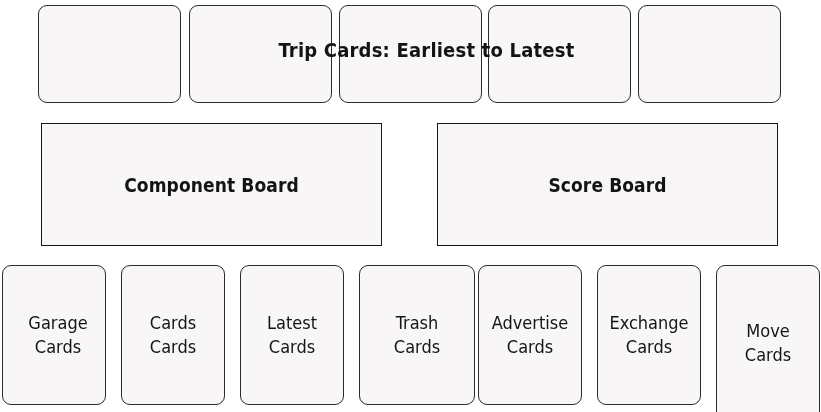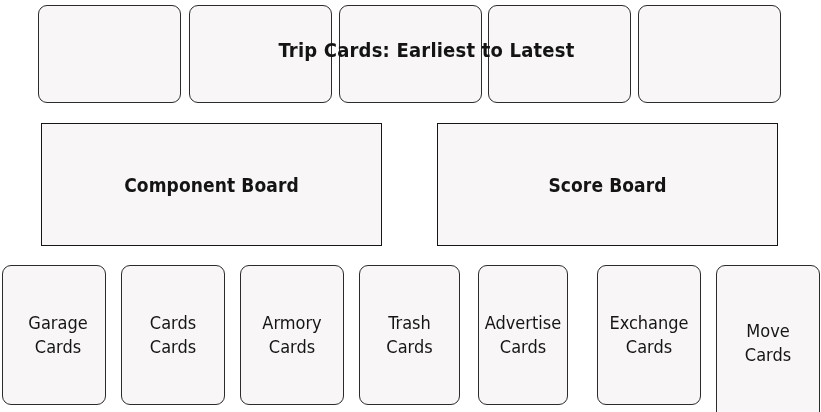--- a/index.html
+++ b/index.html
@@ -119,33 +119,33 @@
 
   <div class="card" style="left:121px; top:265px; width:104px; height:140px;">
     <span class="deck-label">
       <span class="ln">Cards</span>
       <span class="ln">Cards</span>
     </span>
   </div>
 
   <div class="card" style="left:240px; top:265px; width:104px; height:140px;">
     <span class="deck-label">
-      <span class="ln">Armory</span>
+      <span class="ln">Latest</span>
       <span class="ln">Cards</span>
     </span>
   </div>
 
-  <div class="card" style="left:359px; top:265px; width:101px; height:140px;">
+  <div class="card" style="left:359px; top:265px; width:116px; height:140px;">
     <span class="deck-label">
       <span class="ln">Trash</span>
       <span class="ln">Cards</span>
     </span>
   </div>
 
-  <div class="card" style="left:478px; top:265px; width:90px; height:140px;">
+  <div class="card" style="left:478px; top:265px; width:104px; height:140px;">
     <span class="deck-label">
       <span class="ln">Advertise</span>
       <span class="ln">Cards</span>
     </span>
   </div>
 
   <div class="card" style="left:597px; top:265px; width:104px; height:140px;">
     <span class="deck-label">
       <span class="ln">Exchange</span>
       <span class="ln">Cards</span>

